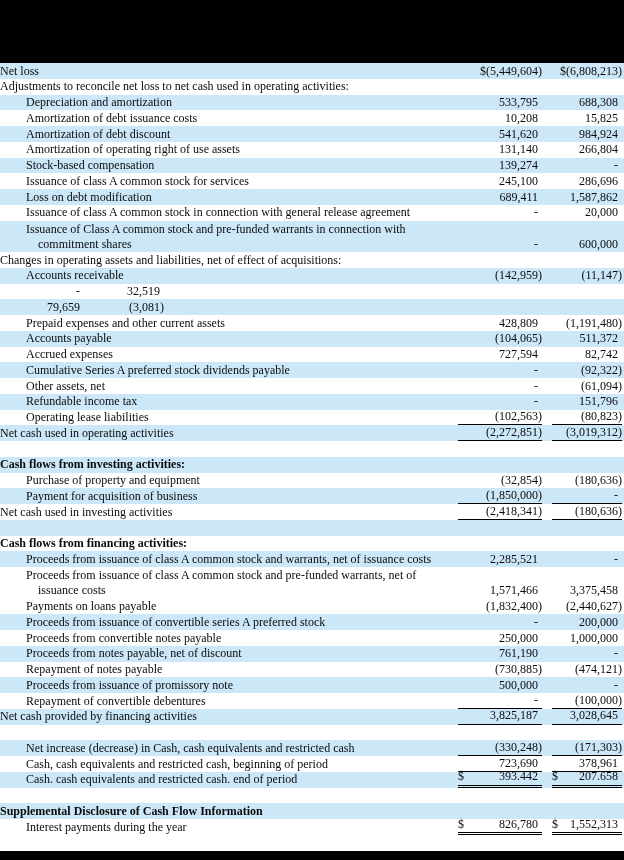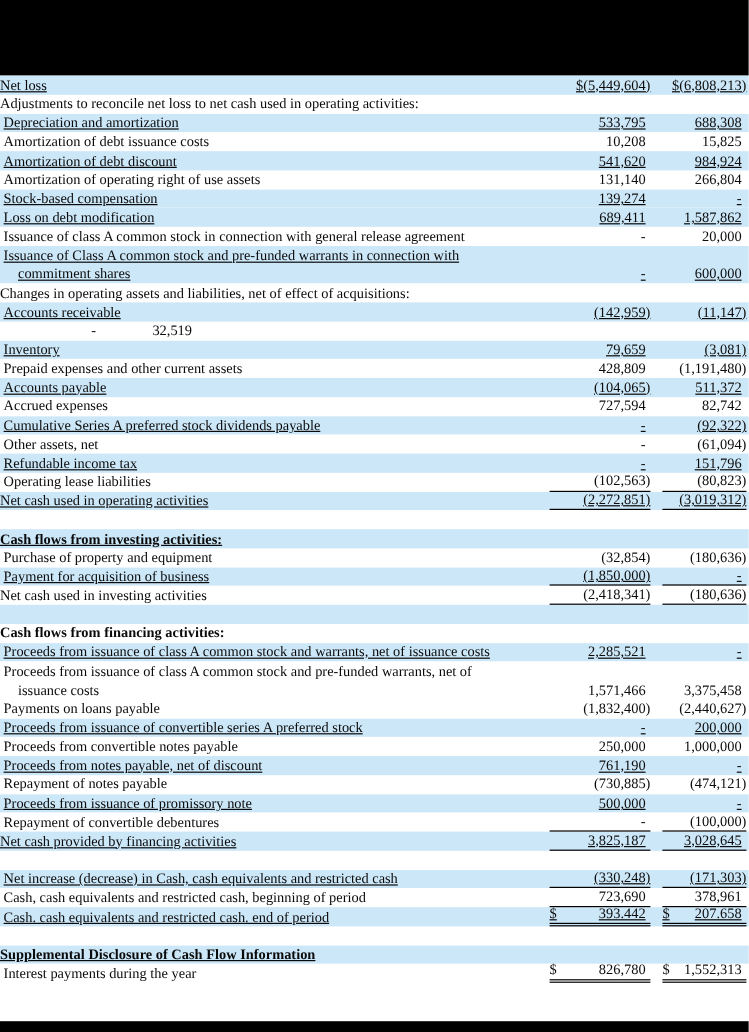--- a/index.html
+++ b/index.html
@@ -14,28 +14,28 @@
   .black-bar{width:624px;background:#000;}
   #header-bar{height:63px;}
   #footer-bar{height:9px;position:absolute;bottom:0;left:0;}
   #table-body{width:624px;}
   .r{
     display:flex;align-items:flex-end;
     height:15.76px;box-sizing:border-box;
     padding-right:2px;
   }
   .r.two{height:31.52px;}
-  .r.hl{background:var(--hl,#cce7f8);text-decoration:underline;}
+  .r.hl{background:var(--hl,#cce7f8);}
   .lab{
     flex:1 1 auto;min-width:0;
     white-space:nowrap;overflow:visible;
     line-height:15.2px;
   }
   .lab.b{font-weight:bold;}
-  .ind1{padding-left:3px;}
+  .ind1{padding-left:26px;}
   .lab .l2{padding-left:12px;}
   .cell{
     flex:0 0 auto;height:100%;
     display:flex;align-items:flex-end;justify-content:flex-end;
     box-sizing:border-box;
     line-height:15.2px;
   }
   .c1{width:84px;}
   .c2{width:70px;margin-left:10px;}
   .cell.spread{justify-content:space-between;}
@@ -101,20 +101,29 @@
     </div>
     <div class="r hl">
       <div class="lab ind1">Stock-based compensation</div>
       <div class="cell c1">
         <span class="num pad">139,274</span>
       </div>
       <div class="cell c2">
         <span class="num pad">-</span>
       </div>
     </div>
+    <div class="r">
+      <div class="lab ind1">Issuance of class A common stock for services</div>
+      <div class="cell c1">
+        <span class="num pad">245,100</span>
+      </div>
+      <div class="cell c2">
+        <span class="num pad">286,696</span>
+      </div>
+    </div>
     <div class="r hl">
       <div class="lab ind1">Loss on debt modification</div>
       <div class="cell c1">
         <span class="num pad">689,411</span>
       </div>
       <div class="cell c2">
         <span class="num pad">1,587,862</span>
       </div>
     </div>
     <div class="r">
@@ -154,21 +163,20 @@
     </div>
     <div class="r">
       <div class="cell c1">
         <span class="num pad">-</span>
       </div>
       <div class="cell c2">
         <span class="num pad">32,519</span>
       </div>
     </div>
     <div class="r hl">
-      <div class="lab ind1">Inventory</div>
       <div class="cell c1">
         <span class="num pad">79,659</span>
       </div>
       <div class="cell c2">
         <span class="num">(3,081)</span>
       </div>
     </div>
     <div class="r">
       <div class="lab ind1">Prepaid expenses and other current assets</div>
       <div class="cell c1">

